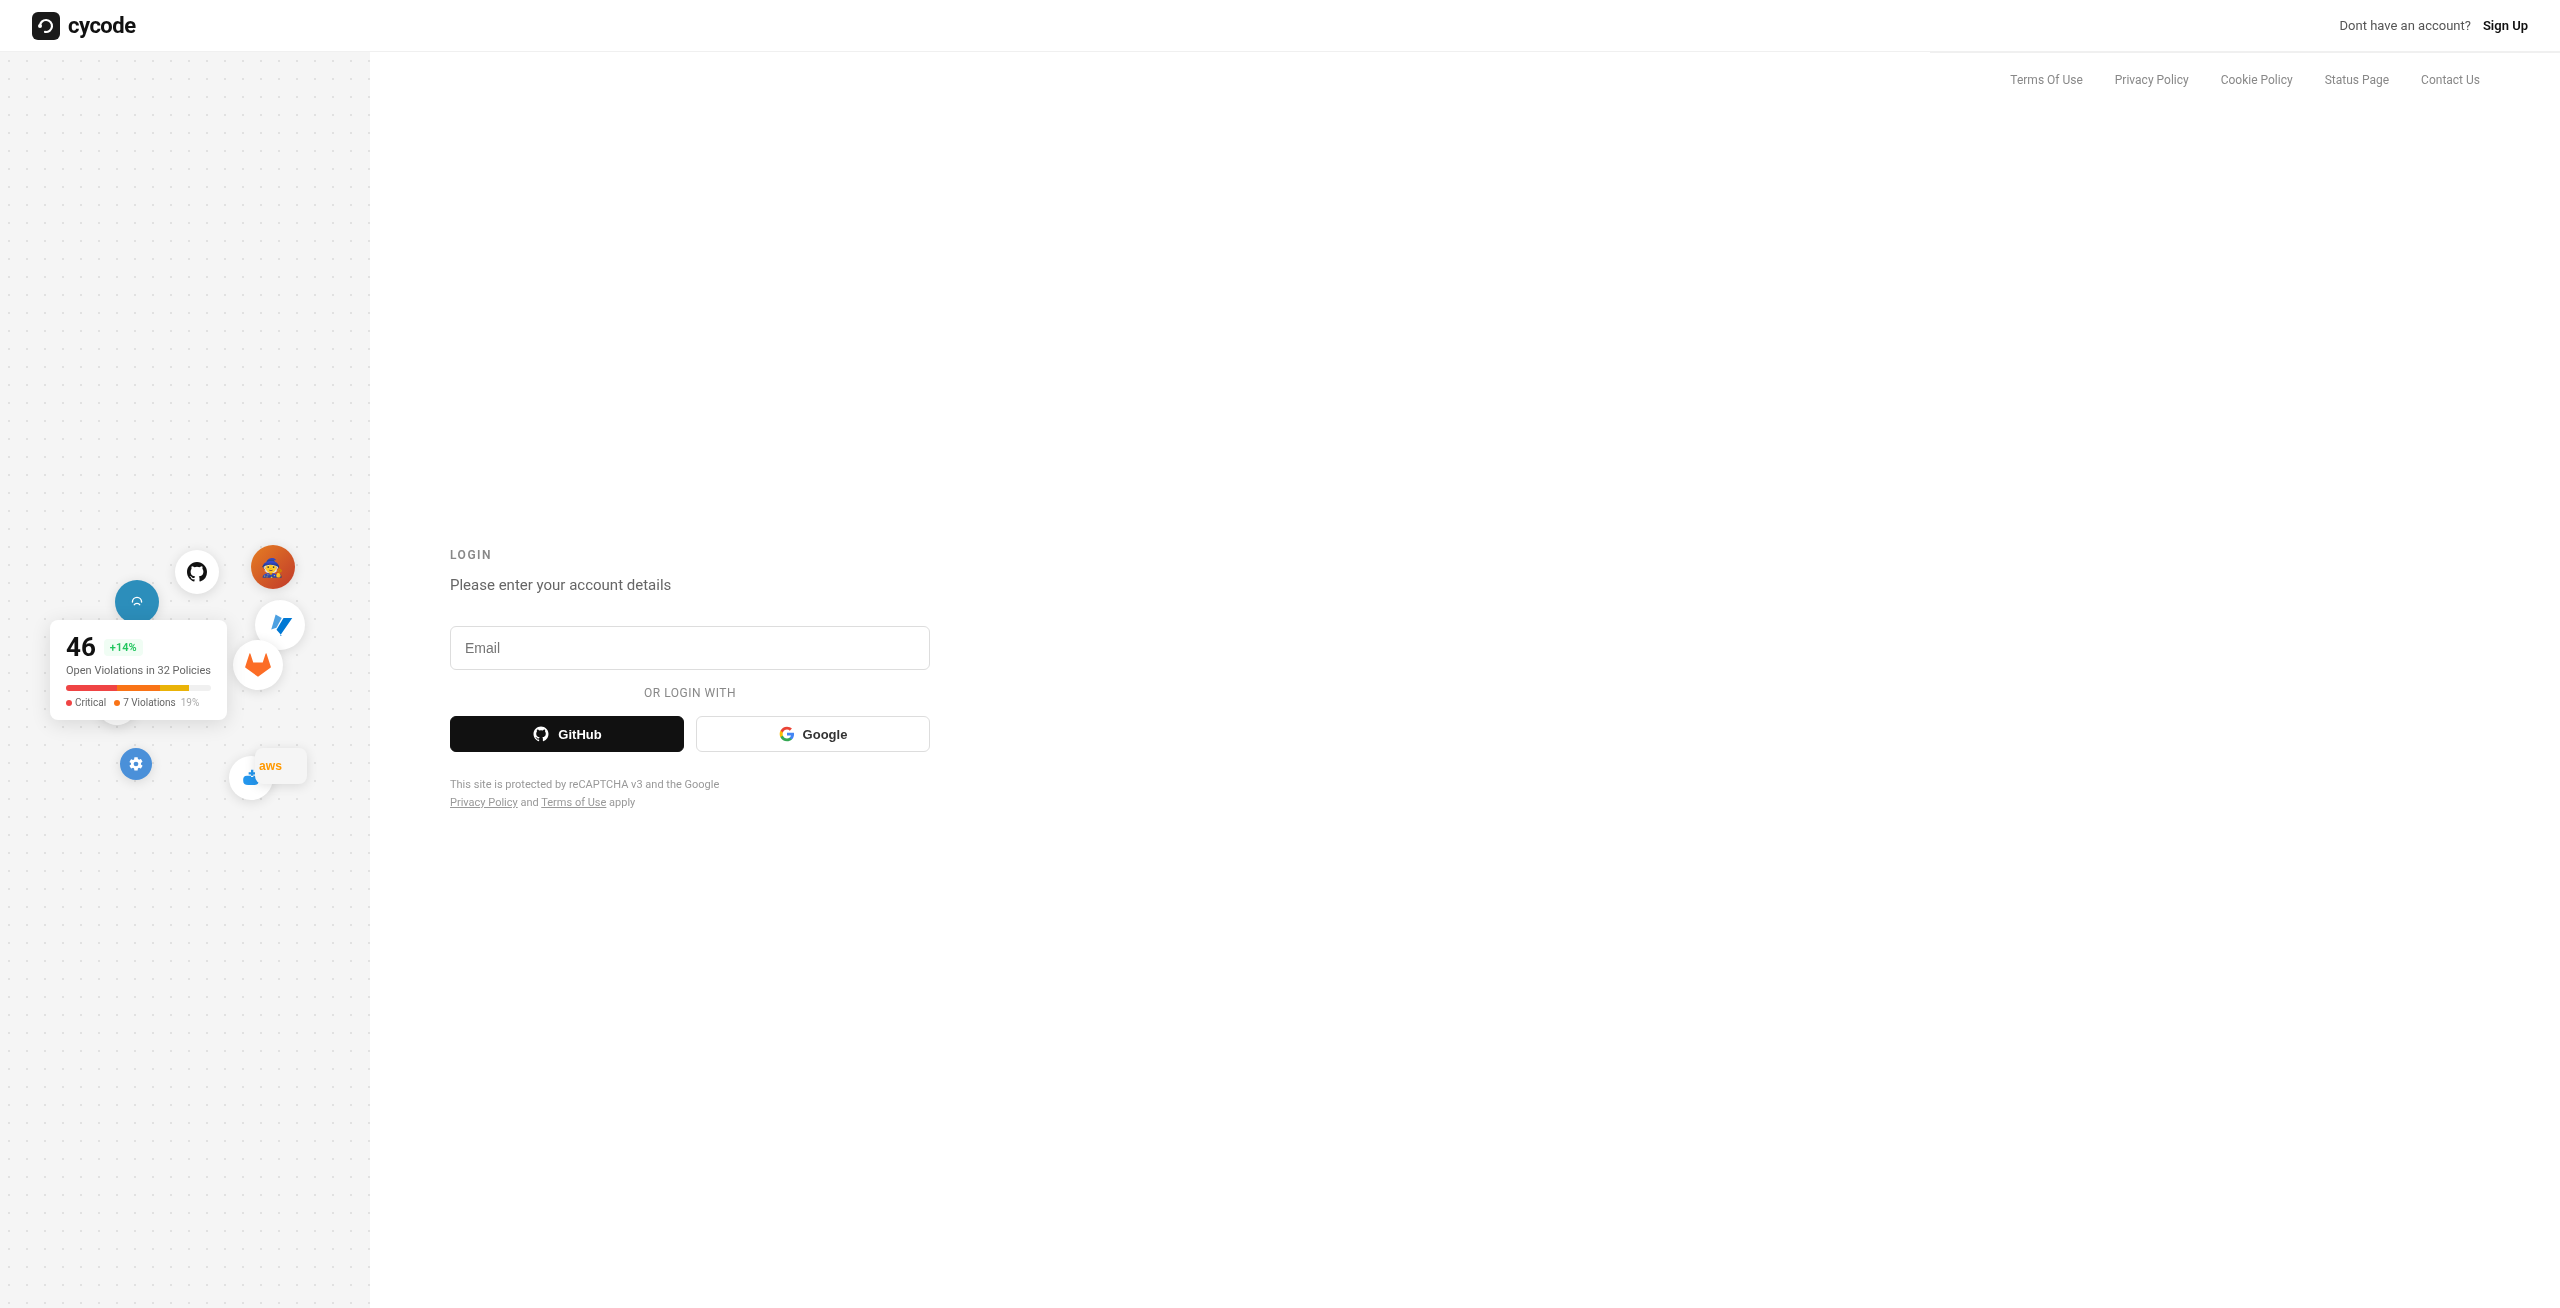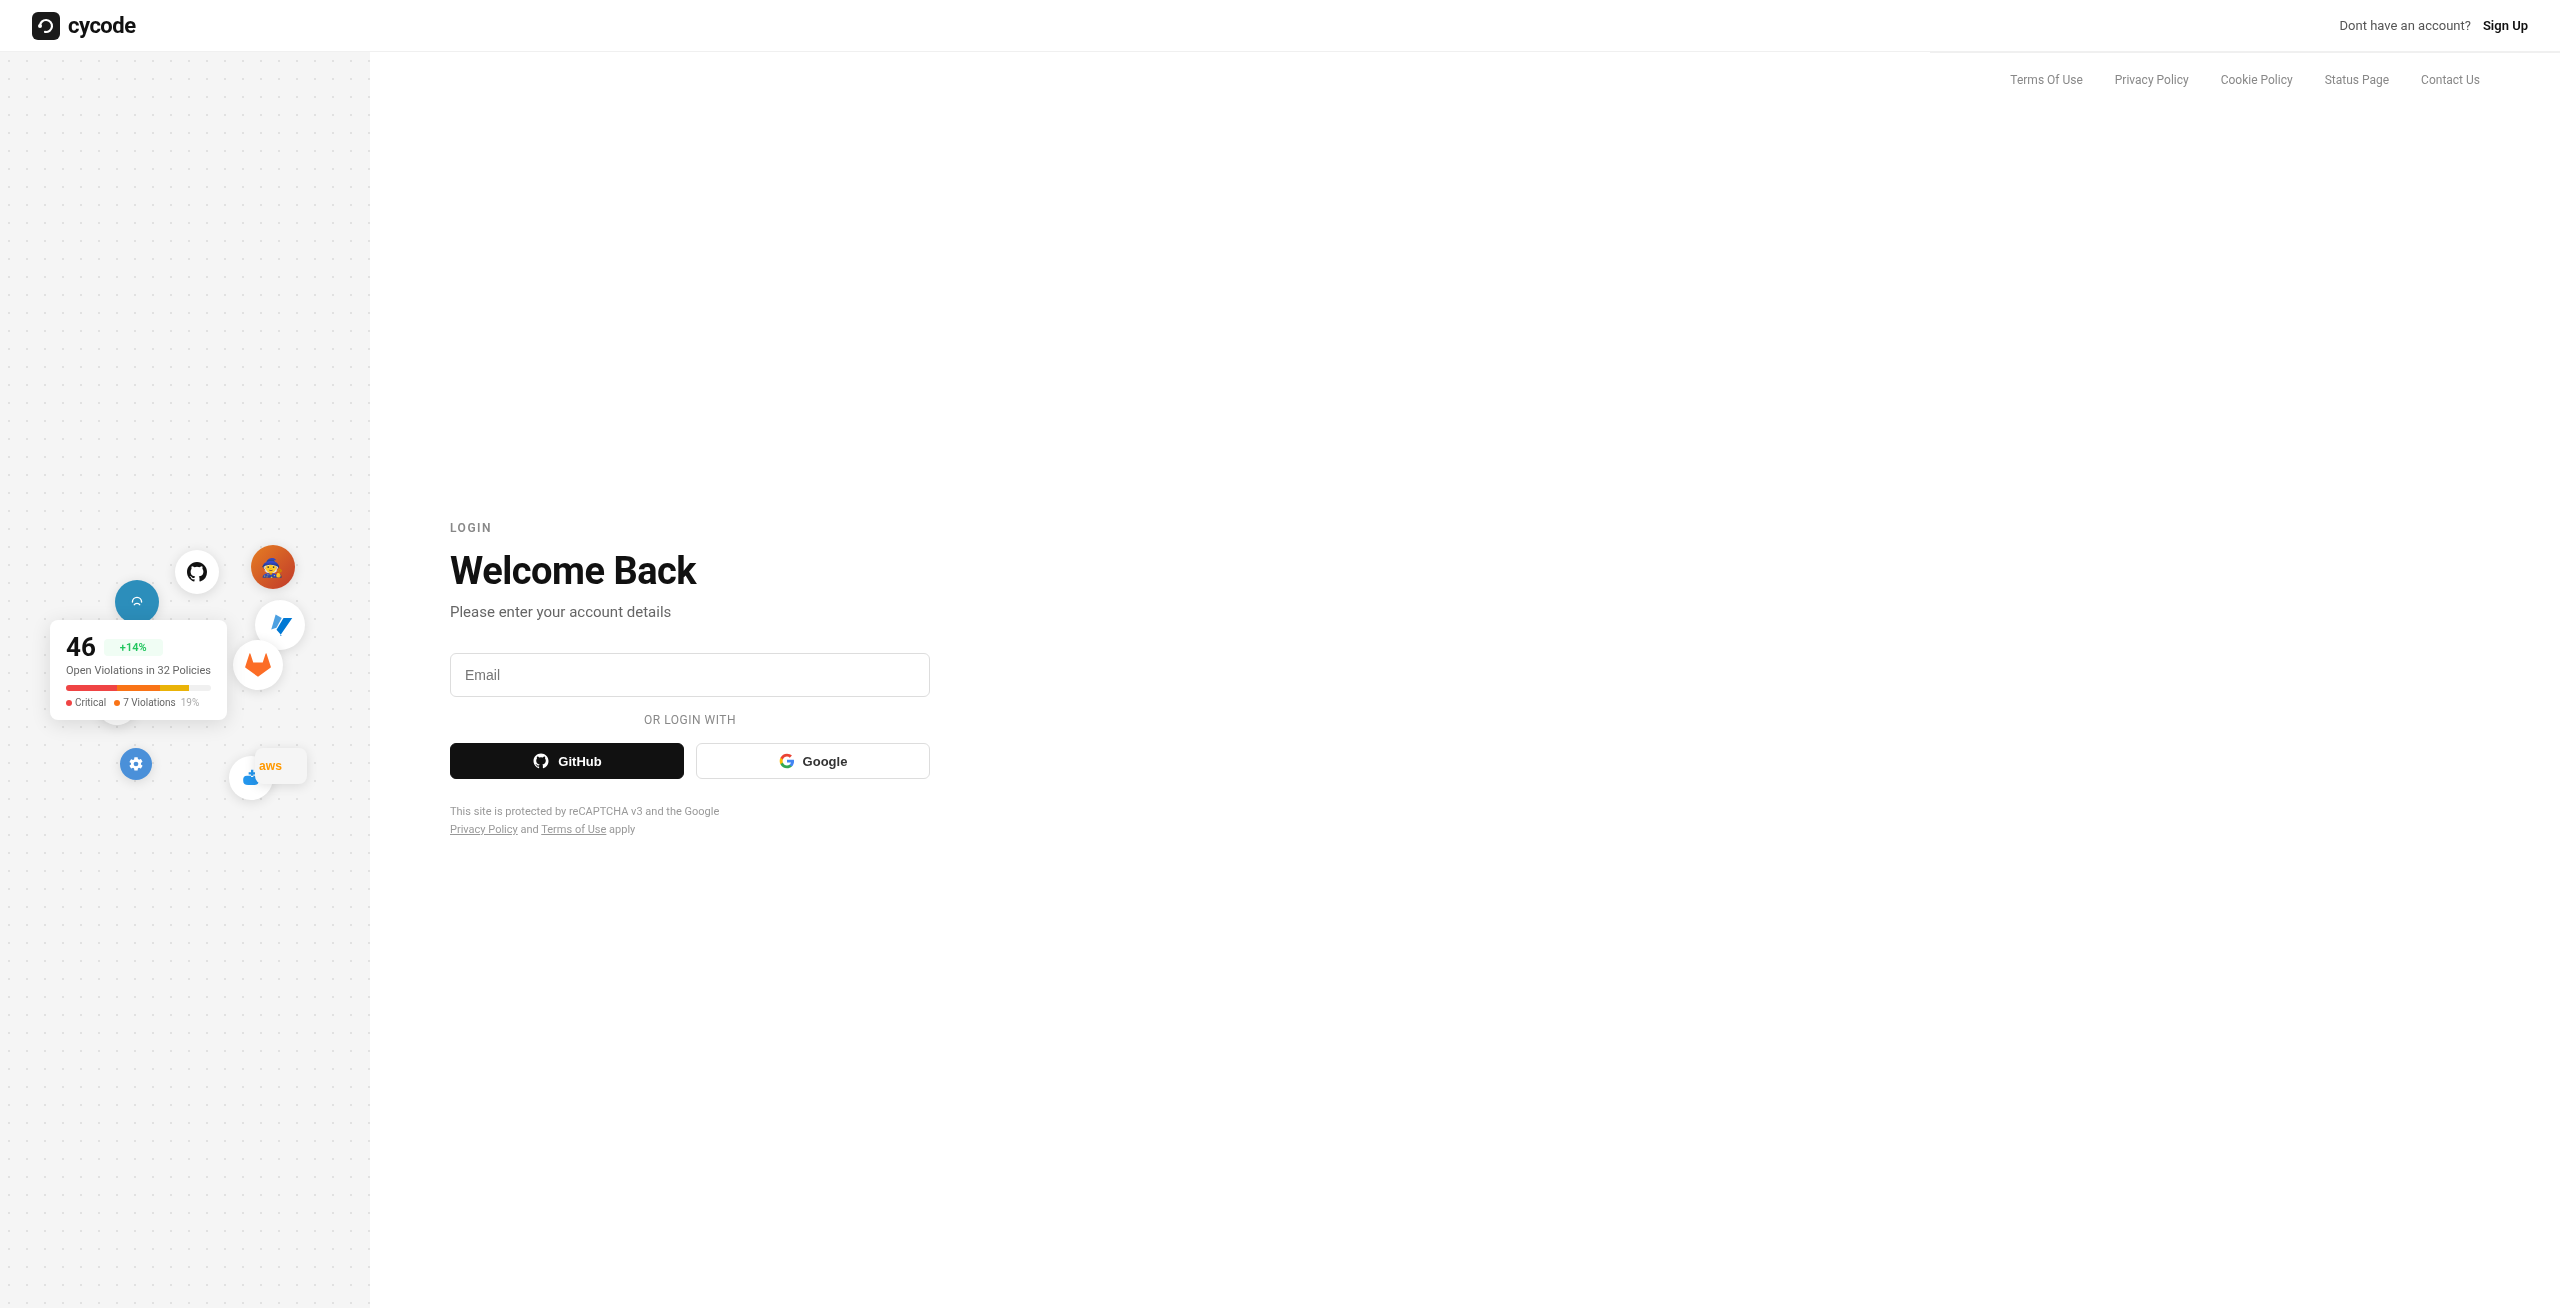--- a/index.html
+++ b/index.html
@@ -134,21 +134,21 @@
       color: #111;
       display: flex;
       align-items: center;
       gap: 8px;
     }
     .stats-card-badge {
       font-size: 11px;
       font-weight: 600;
       color: #22c55e;
       background: #f0fdf4;
-      padding: 2px 16px;
+      padding: 2px 6px;
       border-radius: 4px;
     }
     .stats-card-label {
       font-size: 11px;
       color: #666;
       margin-top: 2px;
     }
     .stats-bar {
       margin-top: 8px;
       height: 6px;
@@ -437,21 +437,20 @@
         </svg>
       </div>
 
     </div>
   </div>
 
   <div class="right-panel">
     <div class="login-content">
 
       <div class="login-label">LOGIN</div>
-      <h1 class="login-title">Welcome Back</h1>
       <p class="login-subtitle">Please enter your account details</p>
 
       <input class="email-input" type="email" placeholder="Email" style="">
 
 
       <div class="or-login-with">OR LOGIN WITH</div>
 
       <div class="social-buttons">
         <button class="social-btn github-btn">
           <svg class="github-icon-svg" viewBox="0 0 24 24">

